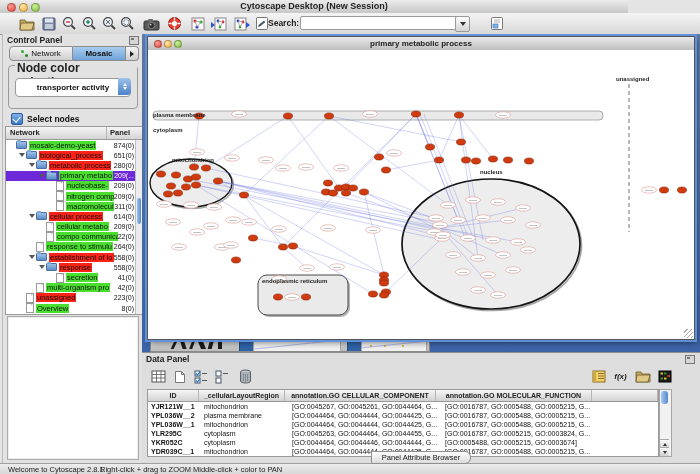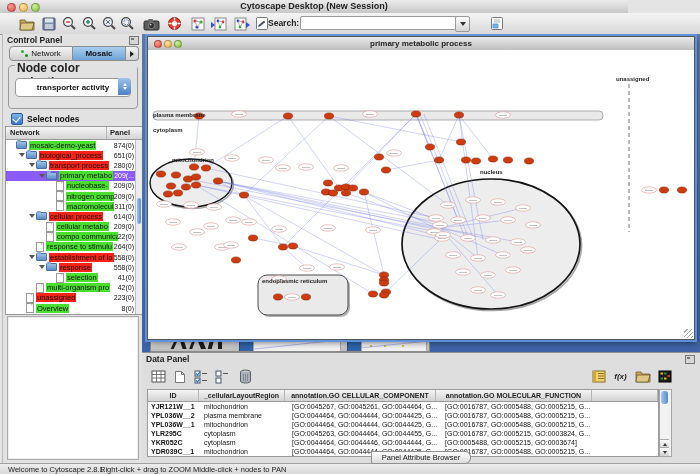--- a/index.html
+++ b/index.html
@@ -58,21 +58,21 @@
   #select-nodes span{font-size:8.5px;font-weight:bold;color:#111;}
   #tree-wrap{left:2px;top:92px;width:136px;height:187px;background:#fff;border:1px solid #9a9a9a;}
   #tree-head{height:12px;background:linear-gradient(#f5f5f5,#d4d4d4);border-bottom:1px solid #9a9a9a;
     display:flex;font-size:7.5px;font-weight:bold;color:#222;}
   #tree-head .c1{width:96px;padding-left:4px;border-right:1px solid #b5b5b5;line-height:12px;}
   #tree-head .c2{flex:1;padding-left:3px;line-height:12px;}
   #tree-rows{position:absolute;left:0;top:13px;right:6px;bottom:0;overflow:hidden;}
   .trow{height:10.2px;display:flex;align-items:center;font-size:7.5px;white-space:nowrap;color:#111;}
   .trow .lbl{padding:0 1px;overflow:hidden;max-width:72px;text-overflow:clip;}
   .trow .num{margin-left:auto;padding-right:2px;font-size:7px;}
-  .trow.sel{background:#8b5cf6;} .trow.sel .num{color:#fff;}
+  .trow.sel{background:#6d28d9;} .trow.sel .num{color:#fff;}
   .chip-green{background:#4ade2e;} .chip-red{background:#fa2317;}
   .tri-tree{width:0;height:0;border-left:3px solid transparent;border-right:3px solid transparent;
     border-top:4px solid #555;margin-right:1px;flex:none;}
   .sp{flex:none;display:inline-block;}
   .fold{flex:none;width:9px;height:6px;background:linear-gradient(#9ec0e8,#5b8cc8);border:0.5px solid #49709e;
     border-radius:1px;position:relative;margin-right:2px;}
   .fold:before{content:"";position:absolute;left:0;top:-2px;width:4px;height:2px;background:#7fa9d8;border-radius:1px 1px 0 0;}
   .file{flex:none;width:6px;height:8px;background:#fff;border:0.6px solid #999;margin-right:2px;position:relative;}
   .file:before{content:"";position:absolute;right:0;top:0;border-left:2px solid #ccc;border-bottom:2px solid transparent;}
   #tree-sb{position:absolute;right:0;top:13px;width:6px;bottom:0;background:#ececec;border-left:1px solid #c0c0c0;}
@@ -301,21 +301,21 @@
           <span class="sp" style="width: 13px;"></span>
           <span class="tri-tree"></span>
           <span class="fold"></span>
           <span class="lbl chip-red">biological_process</span>
           <span class="num">651(0)</span>
         </div>
         <div class="trow">
           <span class="sp" style="width: 23px;"></span>
           <span class="tri-tree"></span>
           <span class="fold"></span>
-          <span class="lbl chip-red">transport process</span>
+          <span class="lbl chip-red">metabolic process</span>
           <span class="num">280(0)</span>
         </div>
         <div class="trow sel">
           <span class="sp" style="width: 33px;"></span>
           <span class="tri-tree"></span>
           <span class="fold"></span>
           <span class="lbl chip-green">primary metabo</span>
           <span class="num">209(...</span>
         </div>
         <div class="trow">
@@ -378,21 +378,21 @@
           <span class="sp" style="width: 33px;"></span>
           <span class="tri-tree"></span>
           <span class="fold"></span>
           <span class="lbl chip-red">response</span>
           <span class="num">558(0)</span>
         </div>
         <div class="trow">
           <span class="sp" style="width: 43px;"></span>
           <span class="sp" style="width: 7px;"></span>
           <span class="file"></span>
-          <span class="lbl chip-green">selection</span>
+          <span class="lbl chip-green">secretion</span>
           <span class="num">41(0)</span>
         </div>
         <div class="trow">
           <span class="sp" style="width: 23px;"></span>
           <span class="sp" style="width: 7px;"></span>
           <span class="file"></span>
           <span class="lbl chip-green">multi-organism pro</span>
           <span class="num">42(0)</span>
         </div>
         <div class="trow">
@@ -797,14 +797,14 @@
       </span>
   </div>
 </div>
 
 <div id="bottom-tabs" class="abs">
     <div class="btab">Panel Attribute Browser</div>
   </div>
 <div id="statusbar" class="abs">
   <span id="status-1">Welcome to Cytoscape 2.8.1</span>
   <span id="status-2">Right-click + drag to ZOOM</span>
-  <span id="status-3">Middle-click + nodes to PAN</span>
+  <span id="status-3">Middle-click + color to PAN</span>
 </div>
 
 </body></html>

